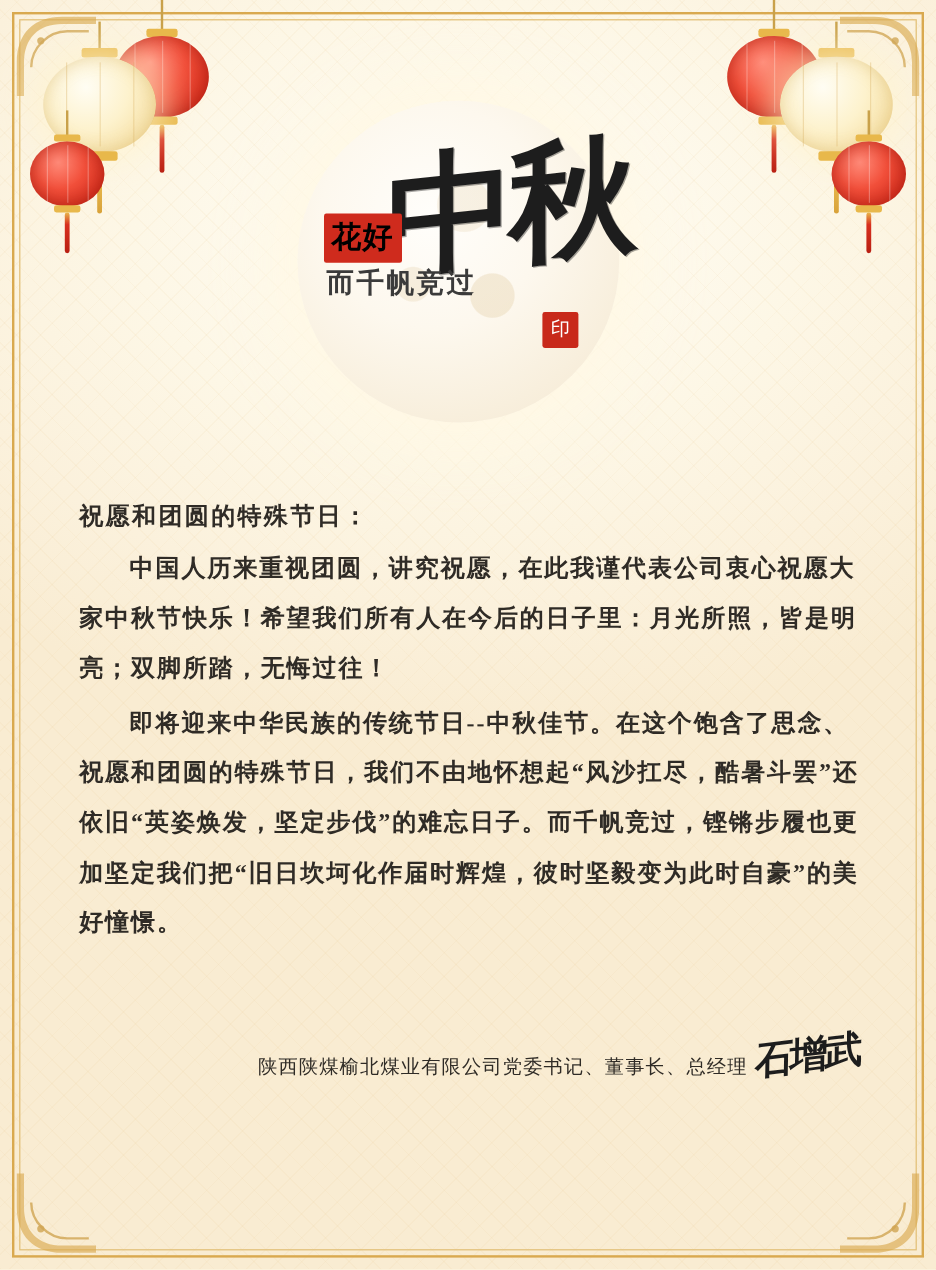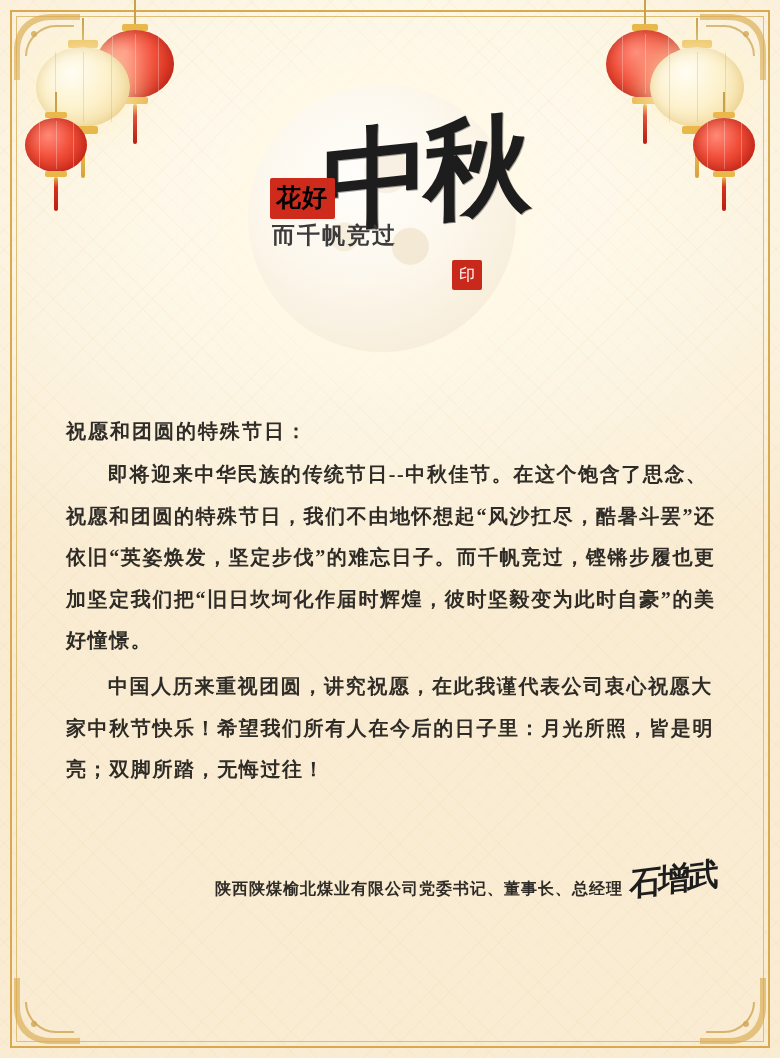--- a/index.html
+++ b/index.html
@@ -216,21 +216,21 @@
     width: 650px;
     display: flex;
     justify-content: flex-end;
     align-items: flex-end;
     gap: 6px;
   }
   .signature-text {
     font-size: 16px;
     letter-spacing: 1px;
     color: #2f2b26;
-    font-weight: 700;
+    font-weight: 400;
     padding-bottom: 4px;
   }
   .signature-name {
     font-family: "Liberation Serif", serif;
     font-size: 32px;
     font-weight: 700;
     color: #1d1d1d;
     transform: rotate(-7deg) skewX(-8deg);
     letter-spacing: -3px;
     white-space: nowrap;
@@ -342,22 +342,22 @@
 
   <div class="title-block">
     <div class="title-main">中秋</div>
     <div class="title-badge">花好</div>
     <div class="title-sub">而千帆竞过</div>
     <div class="seal">印</div>
   </div>
 
   <div class="letter">
     <div class="salutation">祝愿和团圆的特殊节日：</div>
+    <div class="para">中国人历来重视团圆，讲究祝愿，在此我谨代表公司衷心祝愿大家中秋节快乐！希望我们所有人在今后的日子里：月光所照，皆是明亮；双脚所踏，无悔过往！</div>
     <div class="para">即将迎来中华民族的传统节日--中秋佳节。在这个饱含了思念、祝愿和团圆的特殊节日，我们不由地怀想起“风沙扛尽，酷暑斗罢”还依旧“英姿焕发，坚定步伐”的难忘日子。而千帆竞过，铿锵步履也更加坚定我们把“旧日坎坷化作届时辉煌，彼时坚毅变为此时自豪”的美好憧憬。</div>
-    <div class="para">中国人历来重视团圆，讲究祝愿，在此我谨代表公司衷心祝愿大家中秋节快乐！希望我们所有人在今后的日子里：月光所照，皆是明亮；双脚所踏，无悔过往！</div>
   </div>
 
   <div class="signature-row">
     <div class="signature-text">陕西陕煤榆北煤业有限公司党委书记、董事长、总经理</div>
     <div class="signature-name">石增武</div>
   </div>
 
 </div>
 
 </body></html>

